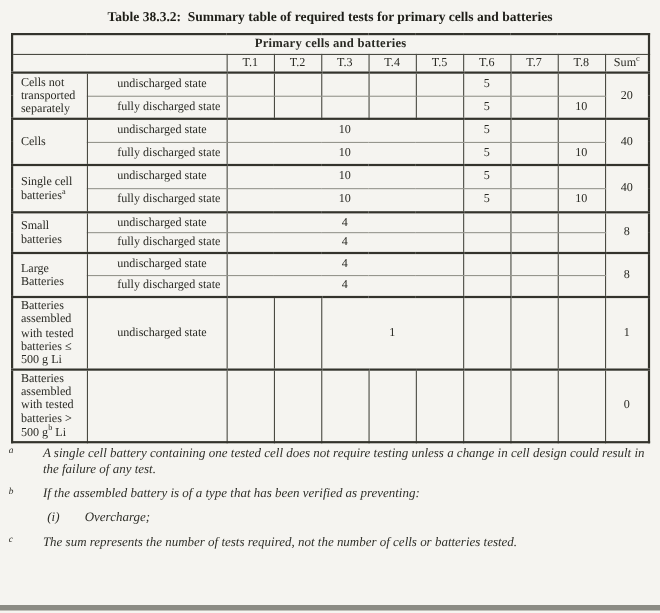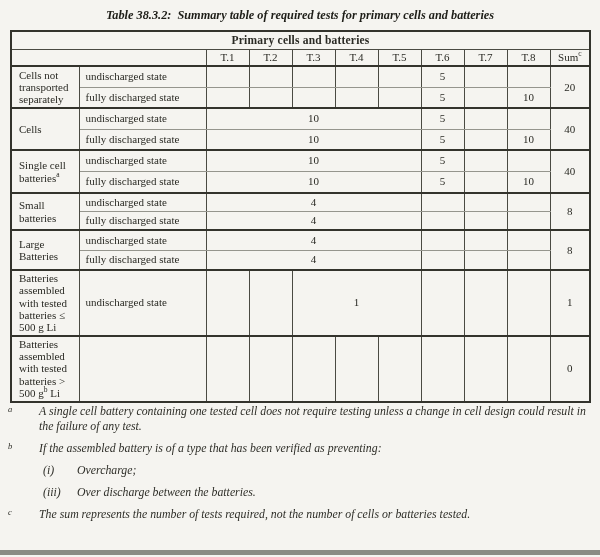--- a/index.html
+++ b/index.html
@@ -2,32 +2,32 @@
 <html><head>
 <meta charset="utf-8">
 <style>
   html,body{margin:0;padding:0;}
   body{
     width:600px;height:557px;position:relative;overflow:hidden;
     background:#f5f4f0;color:#26261f;
     font-family:"Liberation Serif","DejaVu Serif",serif;
   }
   .title{position:absolute;top:8px;left:0;width:600px;text-align:center;
-    font-weight:bold;font-size:12.3px;color:#1e1e18;font-style:italic;}
+    font-weight:bold;font-size:12.3px;color:#1e1e18;}
   .title .pfx{margin-right:6px;}
   table{position:absolute;left:10px;top:30px;width:579px;
     border-collapse:collapse;table-layout:fixed;
     border:2px solid #33332c;}
   td{border:1px solid #4a4a42;font-size:11px;padding:0 1px;
     text-align:center;vertical-align:middle;color:#2a2a24;line-height:1.15;}
   td.hdr1{font-weight:bold;font-size:11.5px;letter-spacing:0.2px;}
   tr.gtop td{border-top:2px solid #33332c;margin-left:41px;}
   tr.rA td{border-bottom:1px solid #95958d;}
   td.lbl{text-align:left;padding:1px 2px 1px 7px;line-height:1.12;}
-  td.state{text-align:left;padding-left:6px;}
+  td.state{text-align:left;padding-left:27px;}
   sup{font-size:7.5px;line-height:0;}
   .footnotes{position:absolute;left:0;top:404px;width:600px;}
   .fn{position:relative;padding-left:39px;padding-right:4px;
     font-style:italic;font-size:11.8px;line-height:15px;margin-bottom:7px;color:#2e2e28;}
   .fn .marker{position:absolute;left:8px;top:-2px;font-size:8.5px;font-style:italic;}
   .fn .item{display:flex;margin-left:4px;margin-top:7px;}
   .fn .item .num{flex:0 0 34px;}
   .bottom-rule{position:absolute;left:0;top:550px;width:600px;height:5px;
     background:#8b8b84;}
 </style>
@@ -195,24 +195,20 @@
     <span class="marker">a</span>
     <span>A single cell battery containing one tested cell does not require testing unless a change in cell design could result in the failure of any test.</span>
   </div>
   <div class="fn">
     <span class="marker">b</span>
     <span>If the assembled battery is of a type that has been verified as preventing:</span>
     <div class="item">
       <span class="num">(i)</span>
       <span>Overcharge;</span>
     </div>
-    <div class="item">
-      <span class="num">(iii)</span>
-      <span>Over discharge between the batteries.</span>
-    </div>
   </div>
   <div class="fn">
     <span class="marker">c</span>
     <span>The sum represents the number of tests required, not the number of cells or batteries tested.</span>
   </div>
 </div>
 
 <div class="bottom-rule"></div>
 
 </body></html>

